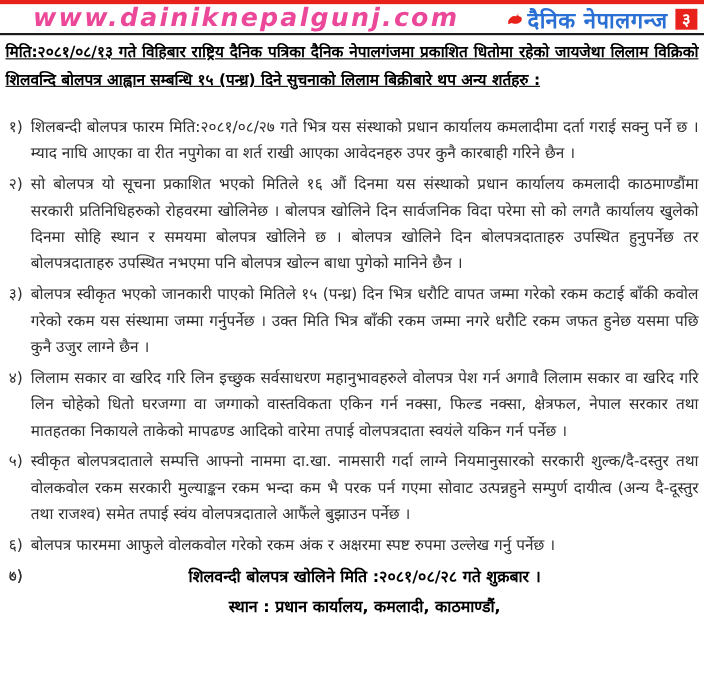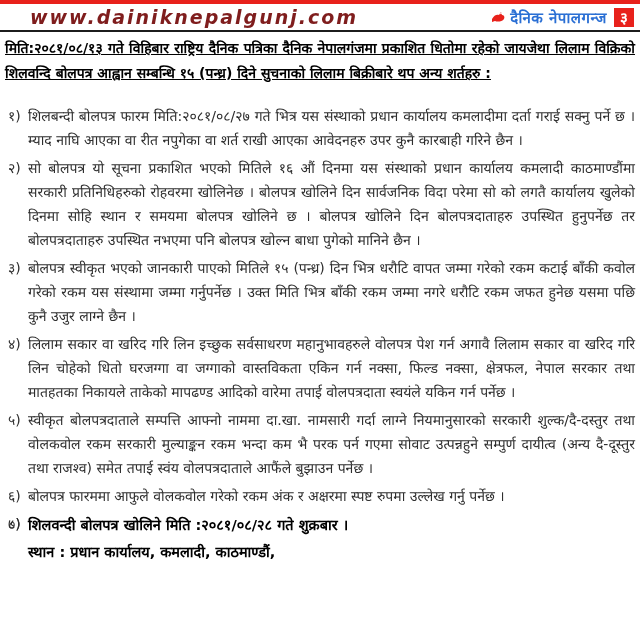--- a/index.html
+++ b/index.html
@@ -11,26 +11,26 @@
     overflow:hidden;
   }
   
   .topbar{height:4px;background:#e8211b;width:100%;}
   .header{
     height:26px;display:flex;align-items:center;justify-content:space-between;
     padding:0 6px 0 0;border-bottom:2px solid #1c1c1c;background:#fff;
   }
   .site-url{
     margin-left:30px;font-style:italic;font-weight:bold;
-    font-size:19px;letter-spacing:2px;color:#7f1d1d;text-decoration:none;
+    font-size:23px;letter-spacing:2px;color:#ec4899;text-decoration:none;
   }
   .brand{display:flex;align-items:center;gap:4px;}
   .brand .bird{width:16px;height:16px;display:inline-block;}
   .brand .brand-text{
-    color:#2a6fd4;font-weight:bold;font-size:15px;letter-spacing:0.5px;
+    color:#2a6fd4;font-weight:bold;font-size:20px;letter-spacing:0.5px;
   }
   .page-badge{
     display:inline-flex;align-items:center;justify-content:center;
     width:20px;height:19px;background:#e8211b;color:#fff;
     font-weight:bold;font-size:15px;margin-left:3px;
   }
   
   .notice{padding:3px 5px 0 5px;}
   .heading{
     font-weight:bold;color:#000;
@@ -42,20 +42,21 @@
   .item{
     position:relative;padding-left:23px;
     font-size:14px;line-height:24px;text-align:justify;
     color:#2e2e2e;margin-bottom:4px;
   }
   .item .num{position:absolute;left:3px;top:0;}
   .footer-lines{margin-top:2px;}
   .footer-line{
     font-weight:bold;color:#000;font-size:14.5px;line-height:27px;
     padding-left:23px;
+    text-align:center;
   }
 </style>
 </head>
 <body>
 
 <div class="topbar"></div>
 
 <div class="header">
   <a class="site-url" href="#">www.dainiknepalgunj.com</a>
   <div class="brand">

